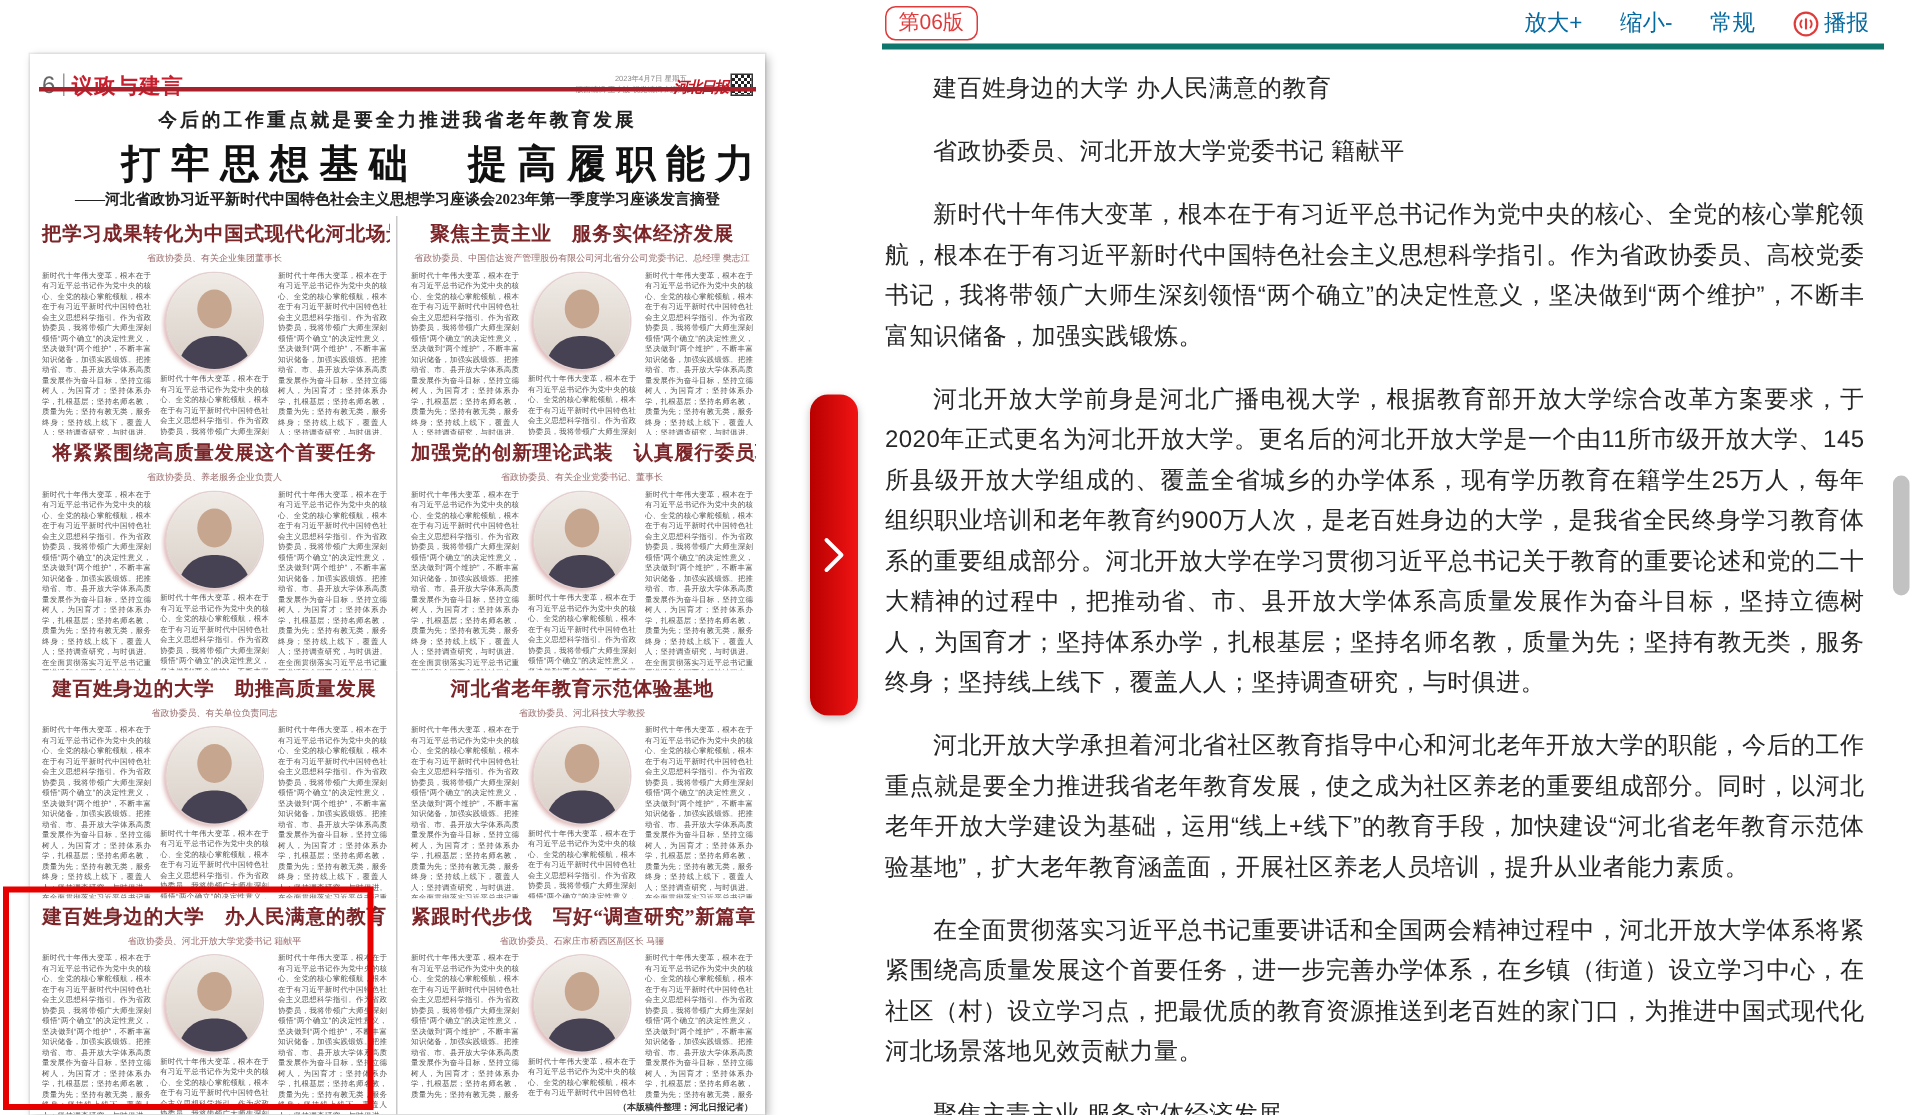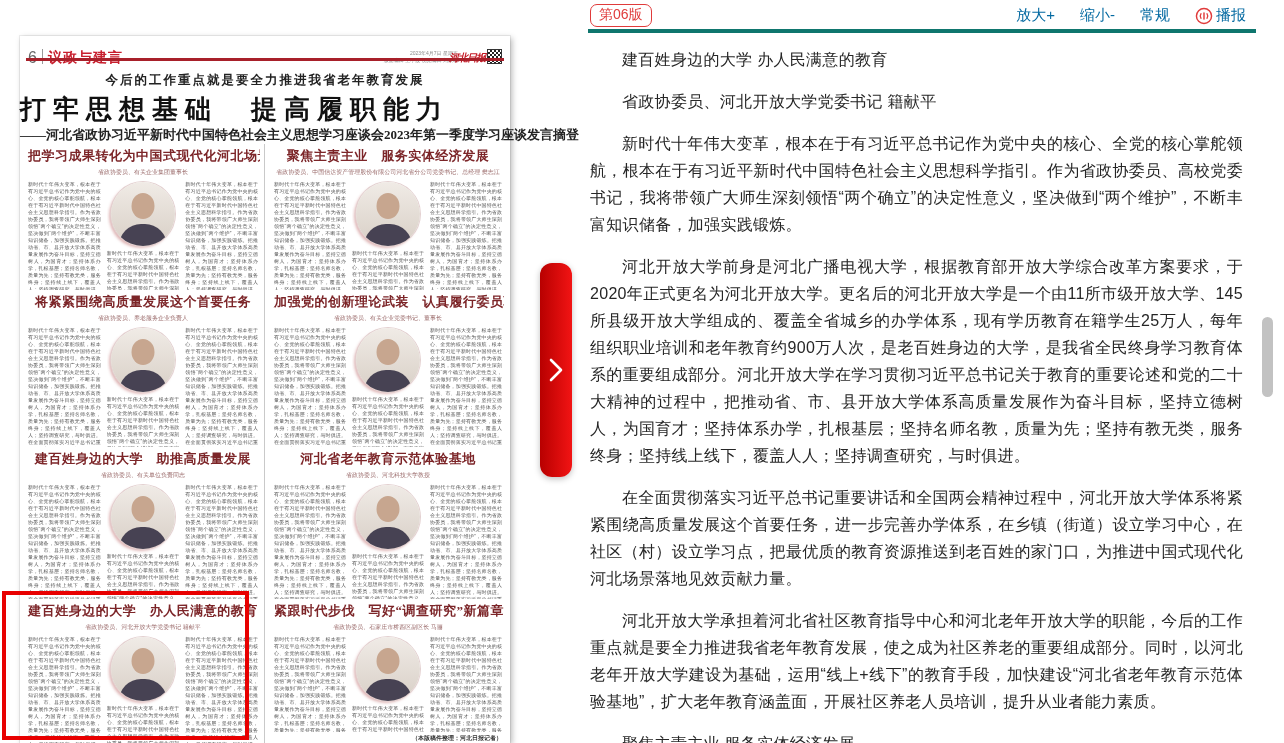--- a/index.html
+++ b/index.html
@@ -15,24 +15,24 @@
   .section { font-size:14px; font-weight:bold; color:#c81f2e; display:inline-block; vertical-align:top; letter-spacing:1px; }
   .mini-info { position:absolute; right:44px; top:1px; text-align:right; font-size:5px; line-height:7px; color:#8a8a8a; white-space:nowrap; }
   .masthead { position:absolute; right:17px; top:2px; font-size:10px; font-weight:bold; color:#c41824;
               font-family:"Liberation Serif", serif; letter-spacing:-1px; font-style:italic;text-align:right; }
   .qr { position:absolute; right:0; top:0; width:15px; height:15px;
         background:repeating-conic-gradient(#222 0% 25%, #fff 0% 50%) 0 0/4px 4px; border:1px solid #333; }
   .red-rule { position:absolute; left:6px; right:6px; top:22px; height:2.5px; background:#a8202a; }
 
   .kicker { position:absolute; top:36px; left:0; right:0; text-align:center;
             font-size:12.5px; font-weight:bold; color:#222; letter-spacing:2px; }
-  .headline { position:absolute; top:56px; left:0; right:0; text-align:left;
+  .headline { position:absolute; top:56px; left:0; right:0; text-align:right;
               font-size:26px; font-weight:bold; color:#111; letter-spacing:7px; white-space:nowrap; }
   .subheadline { position:absolute; top:90px; left:0; right:0; text-align:center;
-                 font-size:13px; font-weight:bold; color:#222; font-family:"Liberation Serif", serif; white-space:nowrap; }
+                 font-size:10px; font-weight:bold; color:#222; font-family:"Liberation Serif", serif; white-space:nowrap; }
 
   .np-grid { position:absolute; left:6px; right:6px; top:108px; bottom:0;
              display:grid; grid-template-columns:1fr 1fr; grid-template-rows:146px 157px 152px 1fr; column-gap:10px; }
   .np-article { overflow:hidden; display:flex; flex-direction:column; padding:3px 2px 0 2px; }
   .np-article.rcol { border-left:1px solid #c9c9c9; padding-left:9px; margin-left:-6px; }
   .np-title { text-align:center; font-size:13px; font-weight:bold; color:#7c2528;
               font-family:"Liberation Serif", serif; white-space:nowrap; letter-spacing:.5px; }
   .np-byline { text-align:center; font-size:6px; color:#9a6a6a; margin:3px 0 4px; white-space:nowrap; }
   .np-cols { display:flex; gap:6px; flex:1; overflow:hidden; }
   .np-col { flex:1; font-size:5px; line-height:7px; color:#555; text-align:justify; overflow:hidden; word-break:break-all; }
@@ -246,20 +246,20 @@
         <span>播报</span>
       </span>
     </div>
   </div>
 
   <div class="reader-body">
     <p>建百姓身边的大学 办人民满意的教育</p>
     <p>省政协委员、河北开放大学党委书记 籍献平</p>
     <p>新时代十年伟大变革，根本在于有习近平总书记作为党中央的核心、全党的核心掌舵领航，根本在于有习近平新时代中国特色社会主义思想科学指引。作为省政协委员、高校党委书记，我将带领广大师生深刻领悟“两个确立”的决定性意义，坚决做到“两个维护”，不断丰富知识储备，加强实践锻炼。</p>
     <p>河北开放大学前身是河北广播电视大学，根据教育部开放大学综合改革方案要求，于2020年正式更名为河北开放大学。更名后的河北开放大学是一个由11所市级开放大学、145所县级开放大学组成的、覆盖全省城乡的办学体系，现有学历教育在籍学生25万人，每年组织职业培训和老年教育约900万人次，是老百姓身边的大学，是我省全民终身学习教育体系的重要组成部分。河北开放大学在学习贯彻习近平总书记关于教育的重要论述和党的二十大精神的过程中，把推动省、市、县开放大学体系高质量发展作为奋斗目标，坚持立德树人，为国育才；坚持体系办学，扎根基层；坚持名师名教，质量为先；坚持有教无类，服务终身；坚持线上线下，覆盖人人；坚持调查研究，与时俱进。</p>
+    <p>河北开放大学承担着河北省社区教育指导中心和河北老年开放大学的职能，今后的工作重点就是要全力推进我省老年教育发展，使之成为社区养老的重要组成部分。同时，以河北老年开放大学建设为基础，运用“线上+线下”的教育手段，加快建设“河北省老年教育示范体验基地”，扩大老年教育涵盖面，开展社区养老人员培训，提升从业者能力素质。</p>
     <p>在全面贯彻落实习近平总书记重要讲话和全国两会精神过程中，河北开放大学体系将紧紧围绕高质量发展这个首要任务，进一步完善办学体系，在乡镇（街道）设立学习中心，在社区（村）设立学习点，把最优质的教育资源推送到老百姓的家门口，为推进中国式现代化河北场景落地见效贡献力量。</p>
-    <p>河北开放大学承担着河北省社区教育指导中心和河北老年开放大学的职能，今后的工作重点就是要全力推进我省老年教育发展，使之成为社区养老的重要组成部分。同时，以河北老年开放大学建设为基础，运用“线上+线下”的教育手段，加快建设“河北省老年教育示范体验基地”，扩大老年教育涵盖面，开展社区养老人员培训，提升从业者能力素质。</p>
     <p>聚焦主责主业 服务实体经济发展</p>
 
   </div>
 </div>
 
 <div class="scroll-thumb"></div>
 
 </body></html>

